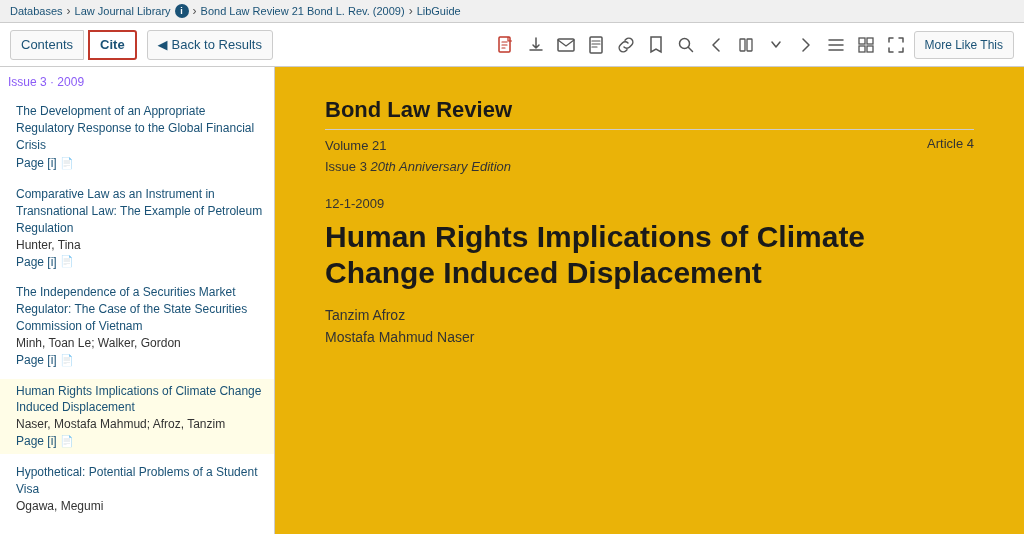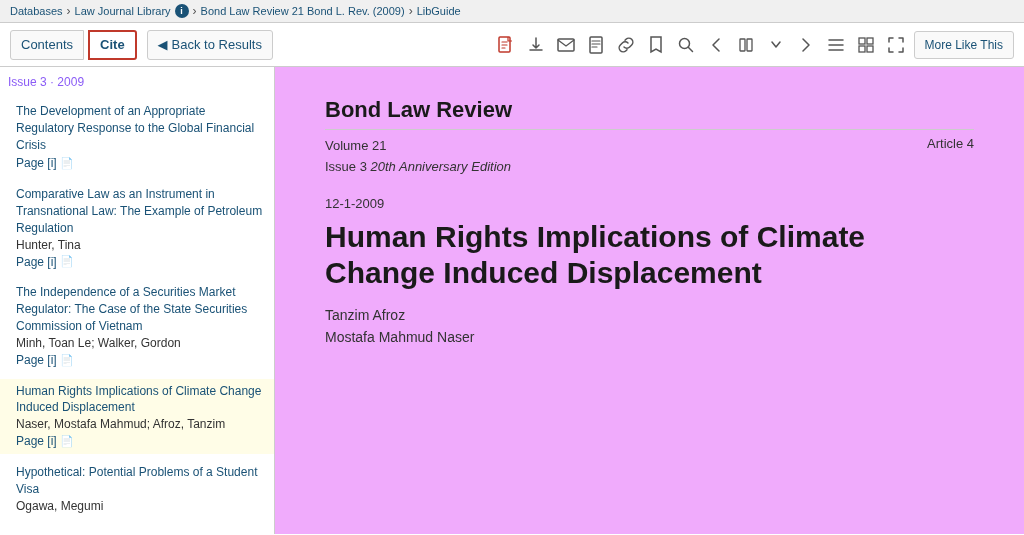--- a/index.html
+++ b/index.html
@@ -136,21 +136,21 @@
     .sidebar-item.active {
       background: #fffde7;
     }
     .sidebar-item-sep { height: 6px; }
 
     
     .content-area {
       flex: 1;
       padding: 30px 50px;
       overflow-y: auto;
-      background: #f0abfc;
+      background: #eab308;
     }
     .article-journal-title {
       font-size: 22px;
       font-weight: bold;
       color: #1a1a1a;
       margin-bottom: 6px;
     }
     .article-divider {
       border: none;
       border-top: 1px solid #ccc;

